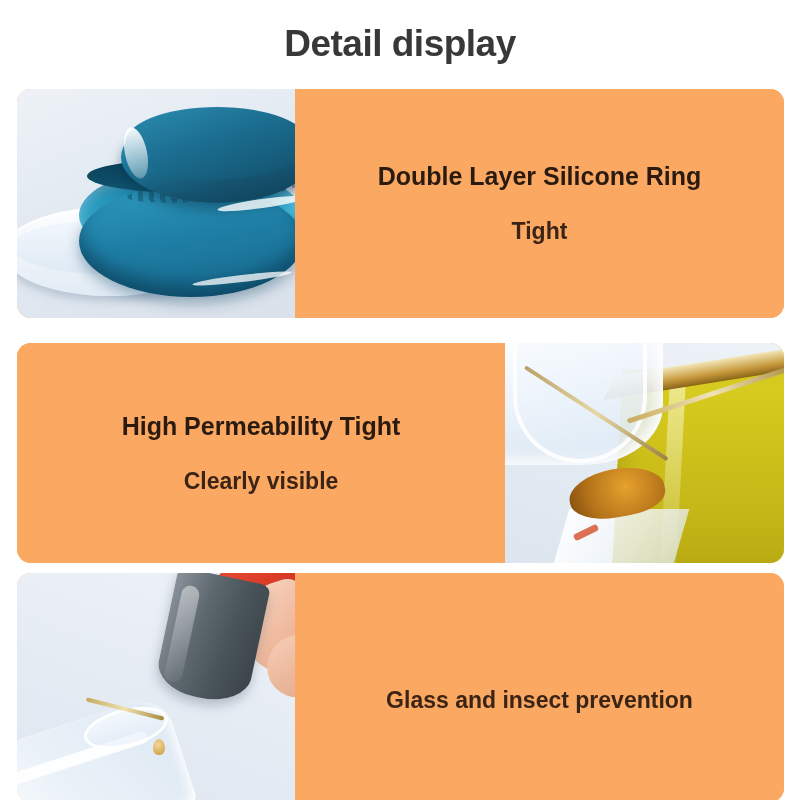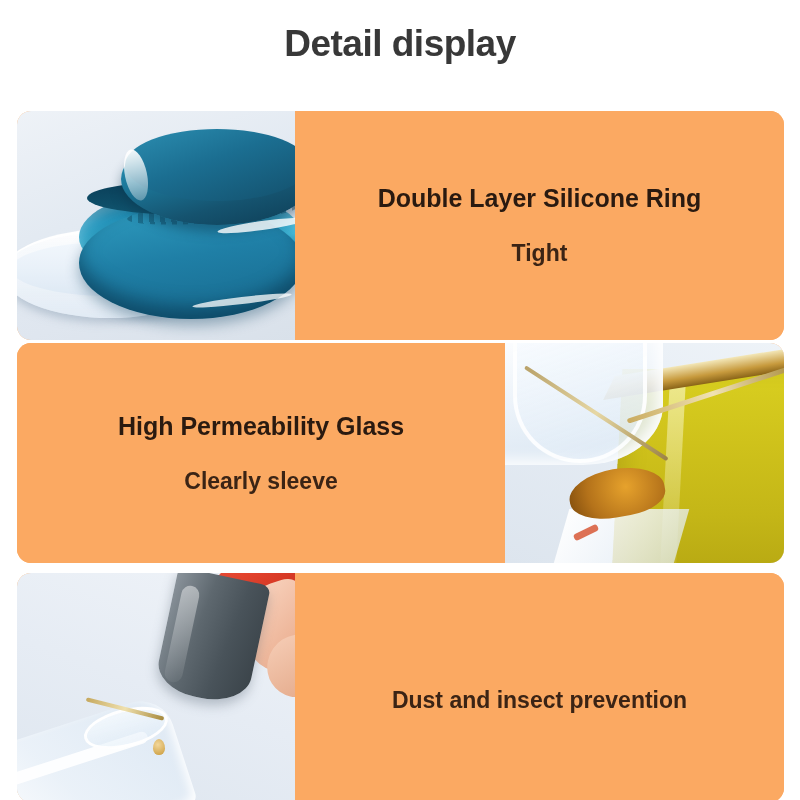--- a/index.html
+++ b/index.html
@@ -23,21 +23,21 @@
 
   
   .card{
     position:absolute;
     left:17px;width:767px;
     border-radius:14px;
     overflow:hidden;
     display:flex;
     background:#fba962;
   }
-  #card-1{top:111px;height:229px;}
+  #card-1{top:89px;height:229px;}
   #card-2{top:343px;height:220px;}
   #card-3{top:573px;height:229px;}
 
   .photo{position:relative;overflow:hidden;flex:0 0 auto;}
   .panel{
     flex:1 1 auto;
     background:#fba962;
     display:flex;flex-direction:column;
     align-items:center;justify-content:center;
     padding:0 10px;
@@ -262,22 +262,22 @@
     <div class="panel">
       <div class="line1">Double Layer Silicone Ring</div>
       <div class="line2">Tight</div>
     </div>
 
   </div>
 
   <div class="card" id="card-2">
 
     <div class="panel">
-      <div class="line1">High Permeability Glass</div>
-      <div class="line2">Clearly sleeve</div>
+      <div class="line1">High Permeability Tight</div>
+      <div class="line2">Clearly visible</div>
     </div>
 
     <div class="photo ph2">
       <div class="oilbody"></div>
       <div class="oilsheen"></div>
       <div class="oilrim"></div>
       <div class="base"></div>
       <div class="pool"></div>
       <div class="neck"></div>
       <div class="neckcurve"></div>
@@ -297,18 +297,18 @@
       <div class="spoutgold"></div>
       <div class="drop"></div>
       <div class="red"></div>
       <div class="finger1"></div>
       <div class="finger2"></div>
       <div class="sleeve"></div>
       <div class="sleevehl"></div>
     </div>
 
     <div class="panel">
-      <div class="line2">Dust and insect prevention</div>
+      <div class="line2">Glass and insect prevention</div>
     </div>
 
   </div>
 
 </div>
 
 </body></html>

